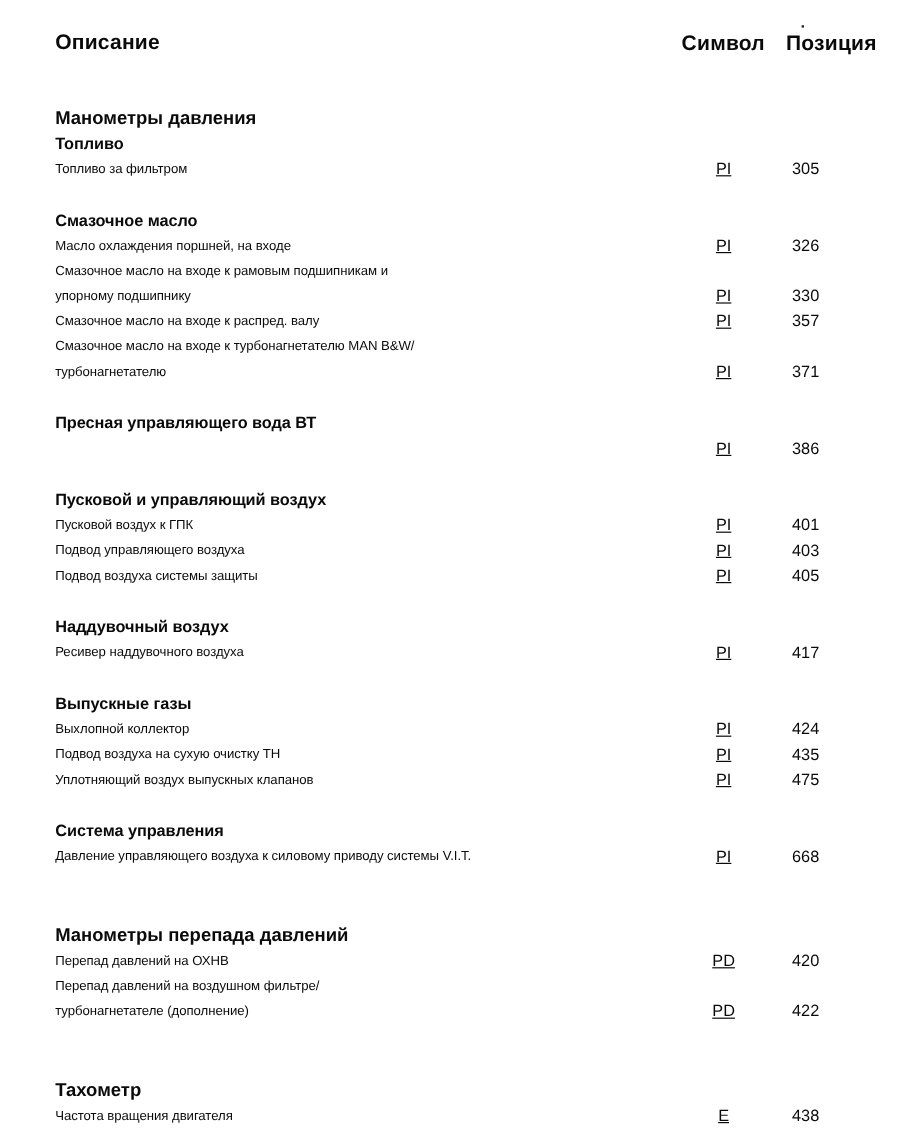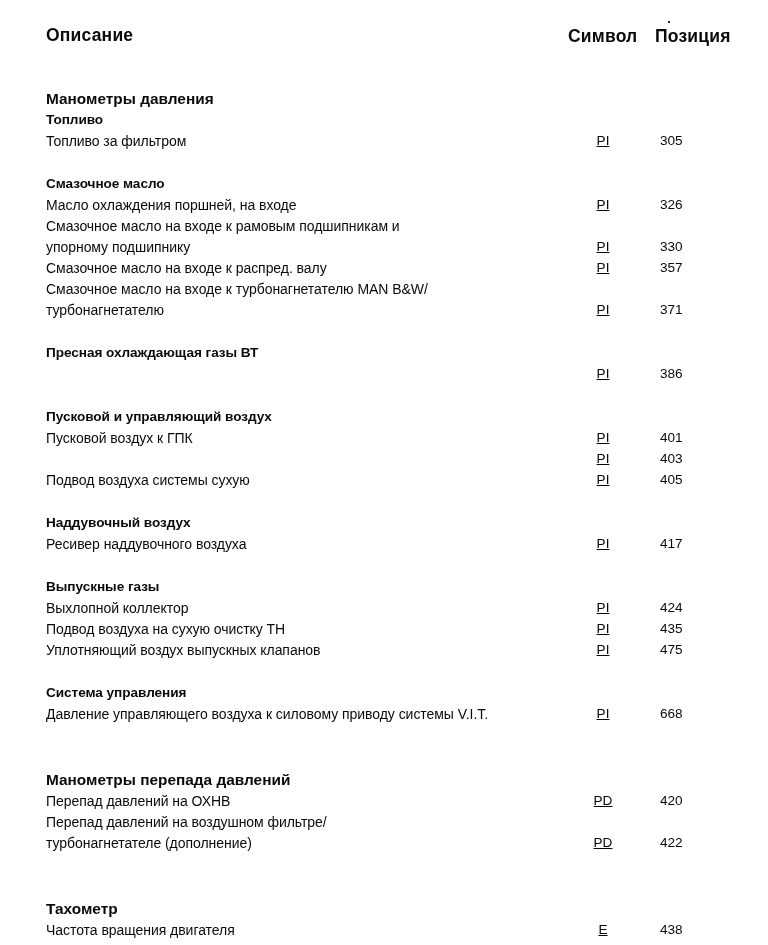--- a/index.html
+++ b/index.html
@@ -84,21 +84,21 @@
     width: 768px;
   }
   .row.major     { height: 22px; padding-left: 38px; }
   .row.spacer-l  { height: 22px; }
   .row.spacer-xl { height: 44px; }
 
   .label {
     position: absolute;
     left: 46px;
     top: 0;
-    font-size: 14px;
+    font-size: 11px;
     line-height: 20px;
     white-space: nowrap;
     letter-spacing: -0.05px;
   }
   .label.major {
     font-size: 15.4px;
     font-weight: bold;
     line-height: 21px;
     letter-spacing: 0px;
   }
@@ -178,41 +178,42 @@
       <div class="row">
         <div class="label">Смазочное масло на входе к турбонагнетателю MAN B&amp;W/</div>
       </div>
       <div class="row">
         <div class="label">турбонагнетателю</div>
         <div class="symbol">PI</div>
         <div class="position">371</div>
       </div>
       <div class="row spacer-l"></div>
       <div class="row">
-        <div class="label sub">Пресная охлаждающая газы ВТ</div>
+        <div class="label sub">Пресная управляющего вода ВТ</div>
       </div>
       <div class="row">
         <div class="symbol">PI</div>
         <div class="position">386</div>
       </div>
       <div class="row spacer-l"></div>
       <div class="row">
         <div class="label sub">Пусковой и управляющий воздух</div>
       </div>
       <div class="row">
         <div class="label">Пусковой воздух к ГПК</div>
         <div class="symbol">PI</div>
         <div class="position">401</div>
       </div>
       <div class="row">
+        <div class="label">Подвод управляющего воздуха</div>
         <div class="symbol">PI</div>
         <div class="position">403</div>
       </div>
       <div class="row">
-        <div class="label">Подвод воздуха системы сухую</div>
+        <div class="label">Подвод воздуха системы защиты</div>
         <div class="symbol">PI</div>
         <div class="position">405</div>
       </div>
       <div class="row spacer-l"></div>
       <div class="row">
         <div class="label sub">Наддувочный воздух</div>
       </div>
       <div class="row">
         <div class="label">Ресивер наддувочного воздуха</div>
         <div class="symbol">PI</div>

